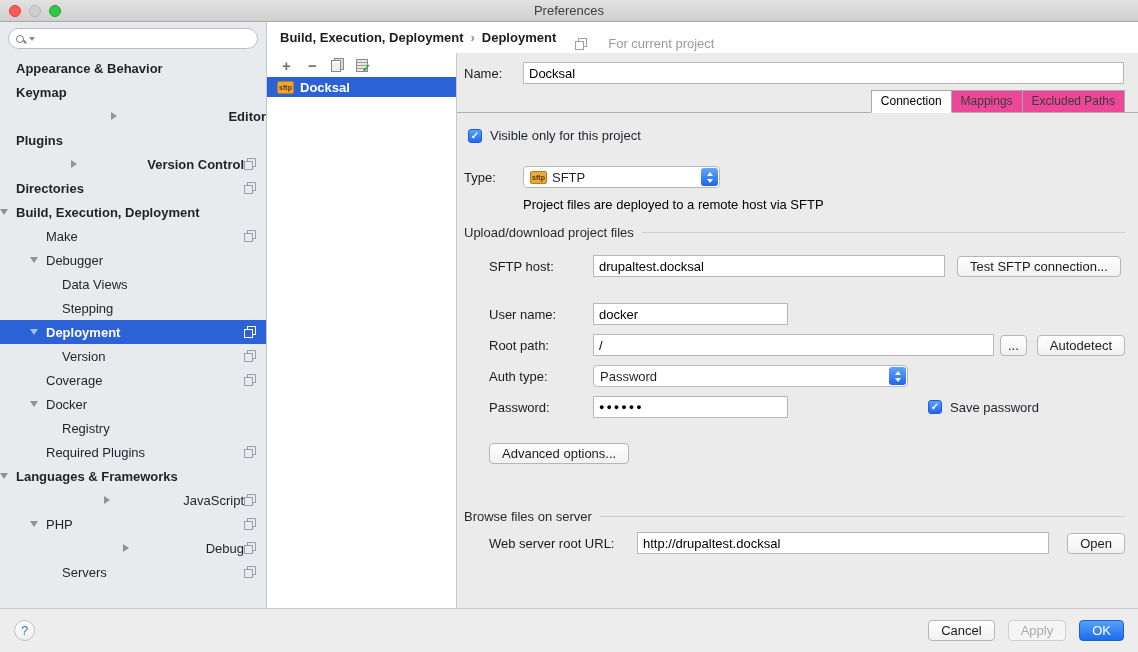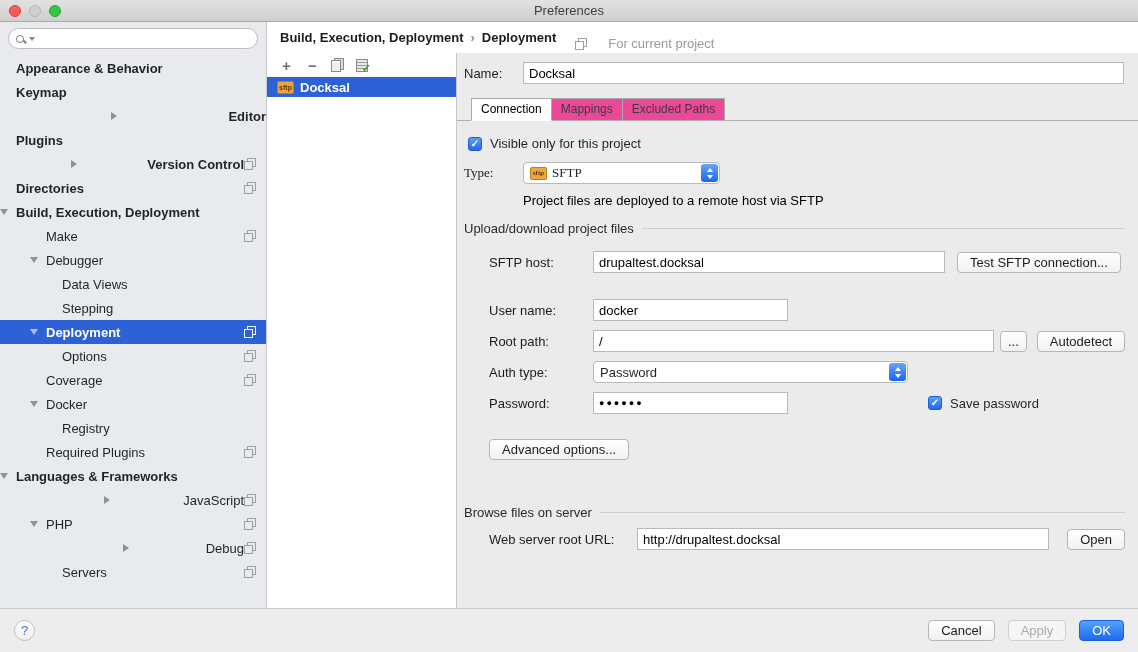--- a/index.html
+++ b/index.html
@@ -72,39 +72,39 @@
 
   
   .content { flex:1 1 auto; background:#ebebeb; padding:9px 13px 0 7px; min-width:0; }
   .frow { display:flex; align-items:center; }
   .flabel { color:#1c1c1c; }
   input.tf { height:22px; border:1px solid #b9b9b9; background:#fff; border-radius:0; font-family:"Liberation Sans",sans-serif; font-size:13px; padding:0 5px; color:#000; outline:none; }
   .name-row .flabel { width:59px; }
   .name-row input { flex:1 1 auto; margin-right:1px; }
 
   
-  .tabs { display:flex; align-items:flex-end; padding-left:7px; margin-top:14px; position:relative; }
+  .tabs { display:flex; align-items:flex-end; padding-left:7px; margin-top:6px; position:relative;justify-content:flex-end; }
   .tabs::after { content:""; position:absolute; left:-7px; right:-13px; bottom:0; height:1px; background:#b0b0b0; }
   .tab { position:relative; z-index:1; border:1px solid #a9a9a9; padding:3px 9px 4px; font-size:12px; color:#3c3c3c; background:#ec4899; }
   .tab + .tab { border-left:none; }
   .tab.active { background:#fff; color:#000; border-bottom:1px solid #fff; }
   .tab:not(.active) { border-bottom:1px solid #b0b0b0; }
 
   
   .checkbox { width:14px; height:14px; border-radius:3px; background:linear-gradient(#5ba1f7,#2268ee); border:1px solid #1c5cd8; display:inline-flex; align-items:center; justify-content:center; color:#fff; font-size:10px; font-weight:bold; line-height:1; }
   .cb-row { margin-top:15px; margin-left:4px; display:flex; align-items:center; gap:8px; }
 
   
   .mac-select { height:22px; background:#fff; border:1px solid #b9b9b9; border-radius:4px; position:relative; display:flex; align-items:center; gap:5px; padding:0 24px 0 6px; }
   .stepper { position:absolute; right:1px; top:1px; bottom:1px; width:17px; border-radius:3px; background:linear-gradient(#63a5f8,#1c66ee); display:flex; flex-direction:column; align-items:center; justify-content:center; gap:3px; }
   .stepper i { display:block; width:0; height:0; }
   .stepper .up { border-left:3.5px solid transparent; border-right:3.5px solid transparent; border-bottom:4px solid #fff; }
   .stepper .dn { border-left:3.5px solid transparent; border-right:3.5px solid transparent; border-top:4px solid #fff; }
 
-  .type-row { margin-top:11px;font-family:Liberation Serif, serif; }
+  .type-row { margin-top:23px; }
   .type-row .flabel { width:59px; }
   .hint { margin-top:9px; margin-left:59px; color:#000000; }
 
   .section { margin-top:13px; display:flex; align-items:center; gap:8px; }
   .section-title { color:#2a2a2a; white-space:nowrap; }
   .section-line { flex:1 1 auto; height:1px; background:#cdcdcd; }
 
   .form-row { margin-left:25px; display:flex; align-items:center; }
   .form-row .flabel { width:104px; flex:0 0 104px; }
   .form-row.web .flabel { width:148px; flex:0 0 148px; }
@@ -193,21 +193,21 @@
             <span class="arrow"></span>
             <span class="nav-label">Stepping</span>
           </div>
         <div class="nav-row lvl2 selected">
             <span class="arrow down"></span>
             <span class="nav-label">Deployment</span>
             <span class="scope-icon"></span>
           </div>
         <div class="nav-row lvl3">
             <span class="arrow"></span>
-            <span class="nav-label">Options</span>
+            <span class="nav-label">Version</span>
             <span class="scope-icon"></span>
           </div>
         <div class="nav-row lvl2">
             <span class="arrow"></span>
             <span class="nav-label">Coverage</span>
             <span class="scope-icon"></span>
           </div>
         <div class="nav-row lvl2">
             <span class="arrow down"></span>
             <span class="nav-label">Docker</span>

